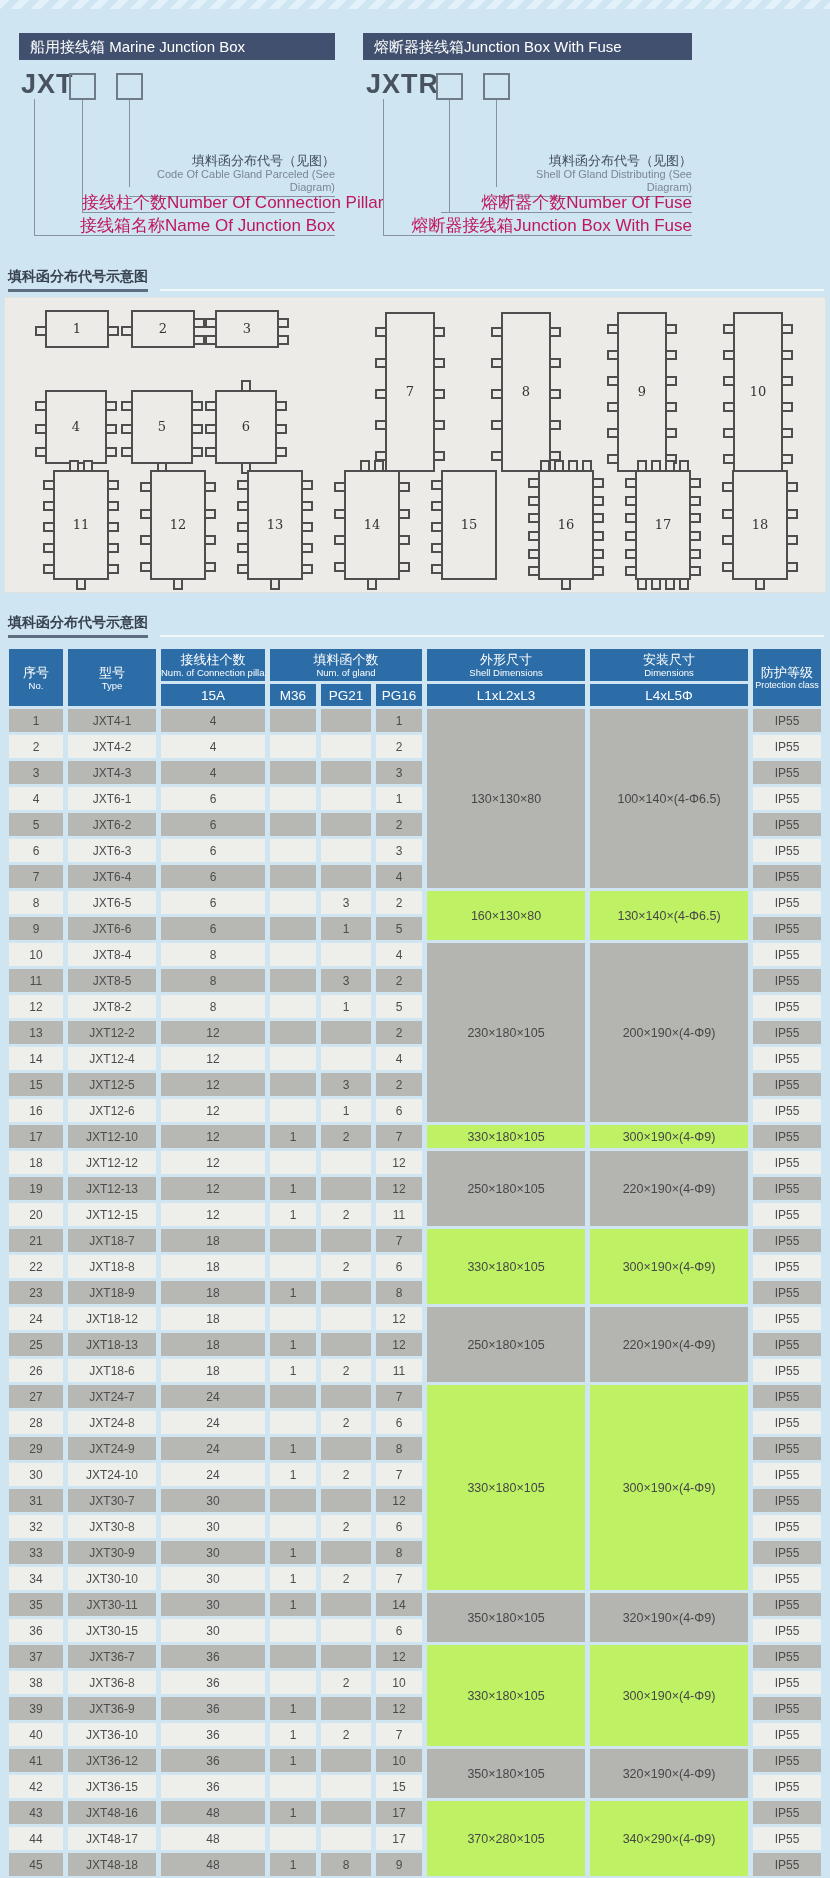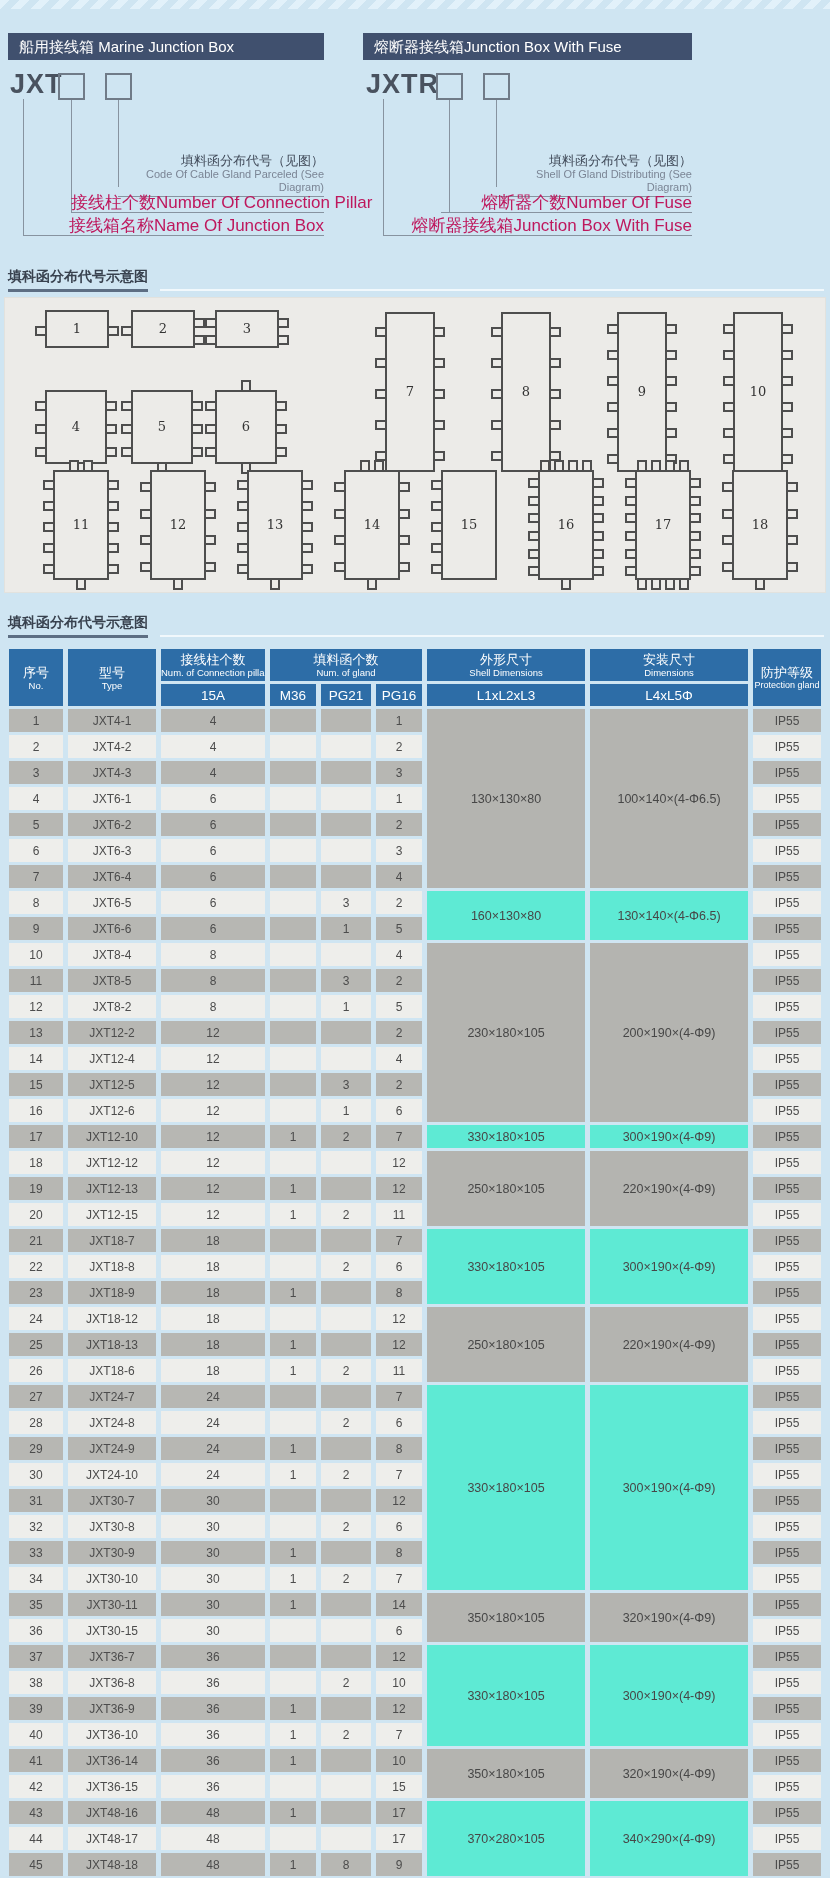--- a/index.html
+++ b/index.html
@@ -6,21 +6,21 @@
   body{width:830px;height:1878px;background:#cfe5f2;font-family:"Liberation Sans","DejaVu Sans",sans-serif;overflow:hidden;}
   .page{position:relative;width:830px;height:1878px;overflow:hidden;}
   .top-strip{position:absolute;top:0;left:0;width:830px;height:9px;
     background:repeating-linear-gradient(135deg,#e2f1fa 0 7px,#cfe5f2 7px 14px);}
   
   .sec-title{position:absolute;left:8px;right:6px;display:flex;align-items:flex-end;gap:12px;}
   .sec-title .txt{font-size:14px;font-weight:bold;color:#39424f;border-bottom:3px solid #5d6e83;padding-bottom:3px;white-space:nowrap;}
   .sec-title .rule{flex:1;border-bottom:2px solid #f1f8fc;margin-bottom:1px;height:0;}
   
   .model{position:absolute;top:33px;height:218px;}
-  .model-left{left:8px;width:316px;}
+  .model-left{left:19px;width:316px;}
   .model-right{left:363px;width:329px;}
   .banner{position:absolute;top:0;left:0;right:0;height:27px;background:#40506e;color:#fff;
     font-size:15px;line-height:27px;padding-left:11px;box-sizing:border-box;white-space:nowrap;}
   .code-txt{position:absolute;top:36px;font-size:27px;font-weight:bold;color:#49525f;letter-spacing:1px;}
   .code-box{position:absolute;top:40px;width:27px;height:27px;border:2px solid #707b88;box-sizing:border-box;background:transparent;}
   .vline{position:absolute;width:0;border-left:1px solid #8793a0;}
   .lbl{position:absolute;right:0;text-align:right;border-bottom:1px solid #8793a0;padding-bottom:2px;}
   .lbl .zh{font-size:13px;color:#404a59;line-height:15px;}
   .lbl .en{font-size:11px;color:#76markers8292;}
   .lbl .en{font-size:11px;color:#7b8595;line-height:13px;}
@@ -39,21 +39,21 @@
   th,td{padding:0;margin:0;overflow:hidden;white-space:nowrap;}
   th{background:#2d6da7;color:#fff;font-weight:normal;text-align:center;vertical-align:middle;}
   th .zh{font-size:13px;line-height:15px;display:block;}
   th .en{font-size:9.5px;line-height:11px;display:block;}
   th.sub{font-size:13.5px;height:22px;}
   tr.h1 th{height:32px;}
   td{height:23px;text-align:center;font-size:12px;color:#4c4c4c;}
   td.rg{background:#b7b7b3;}
   td.rl{background:#eeeeeb;}
   td.mg{background:#b4b4b0;}
-  td.ml{background:#5eead4;}
+  td.ml{background:#bef264;}
   td.dim{font-size:12.5px;color:#474747;}
 </style>
 </head>
 <body>
 
 <div class="page">
   <div class="top-strip"></div>
 
 
   <div class="model model-left">
@@ -368,21 +368,21 @@
           <th>
             <span class="zh">外形尺寸</span>
               <span class="en">Shell Dimensions</span>
           </th>
           <th>
             <span class="zh">安装尺寸</span>
               <span class="en">Dimensions</span>
           </th>
           <th rowspan="2">
             <span class="zh">防护等级</span>
-              <span class="en" style="font-size:9px;">Protection gland</span>
+              <span class="en" style="font-size:9px;">Protection class</span>
           </th>
         </tr>
         <tr>
           <th class="sub">15A</th>
           <th class="sub">M36</th>
           <th class="sub">PG21</th>
           <th class="sub">PG16</th>
           <th class="sub">L1xL2xL3</th>
           <th class="sub">L4xL5Φ</th>
         </tr>
@@ -763,21 +763,21 @@
             <td class="rl">40</td>
             <td class="rl">JXT36-10</td>
             <td class="rl">36</td>
             <td class="rl">1</td>
             <td class="rl">2</td>
             <td class="rl">7</td>
             <td class="rl">IP55</td>
           </tr>
           <tr>
             <td class="rg">41</td>
-            <td class="rg">JXT36-14</td>
+            <td class="rg">JXT36-12</td>
             <td class="rg">36</td>
             <td class="rg">1</td>
             <td class="rg"></td>
             <td class="rg">10</td>
             <td rowspan="2" class="dim mg">350×180×105</td>
             <td rowspan="2" class="dim mg">320×190×(4-Φ9)</td>
             <td class="rg">IP55</td>
           </tr>
           <tr>
             <td class="rl">42</td>

